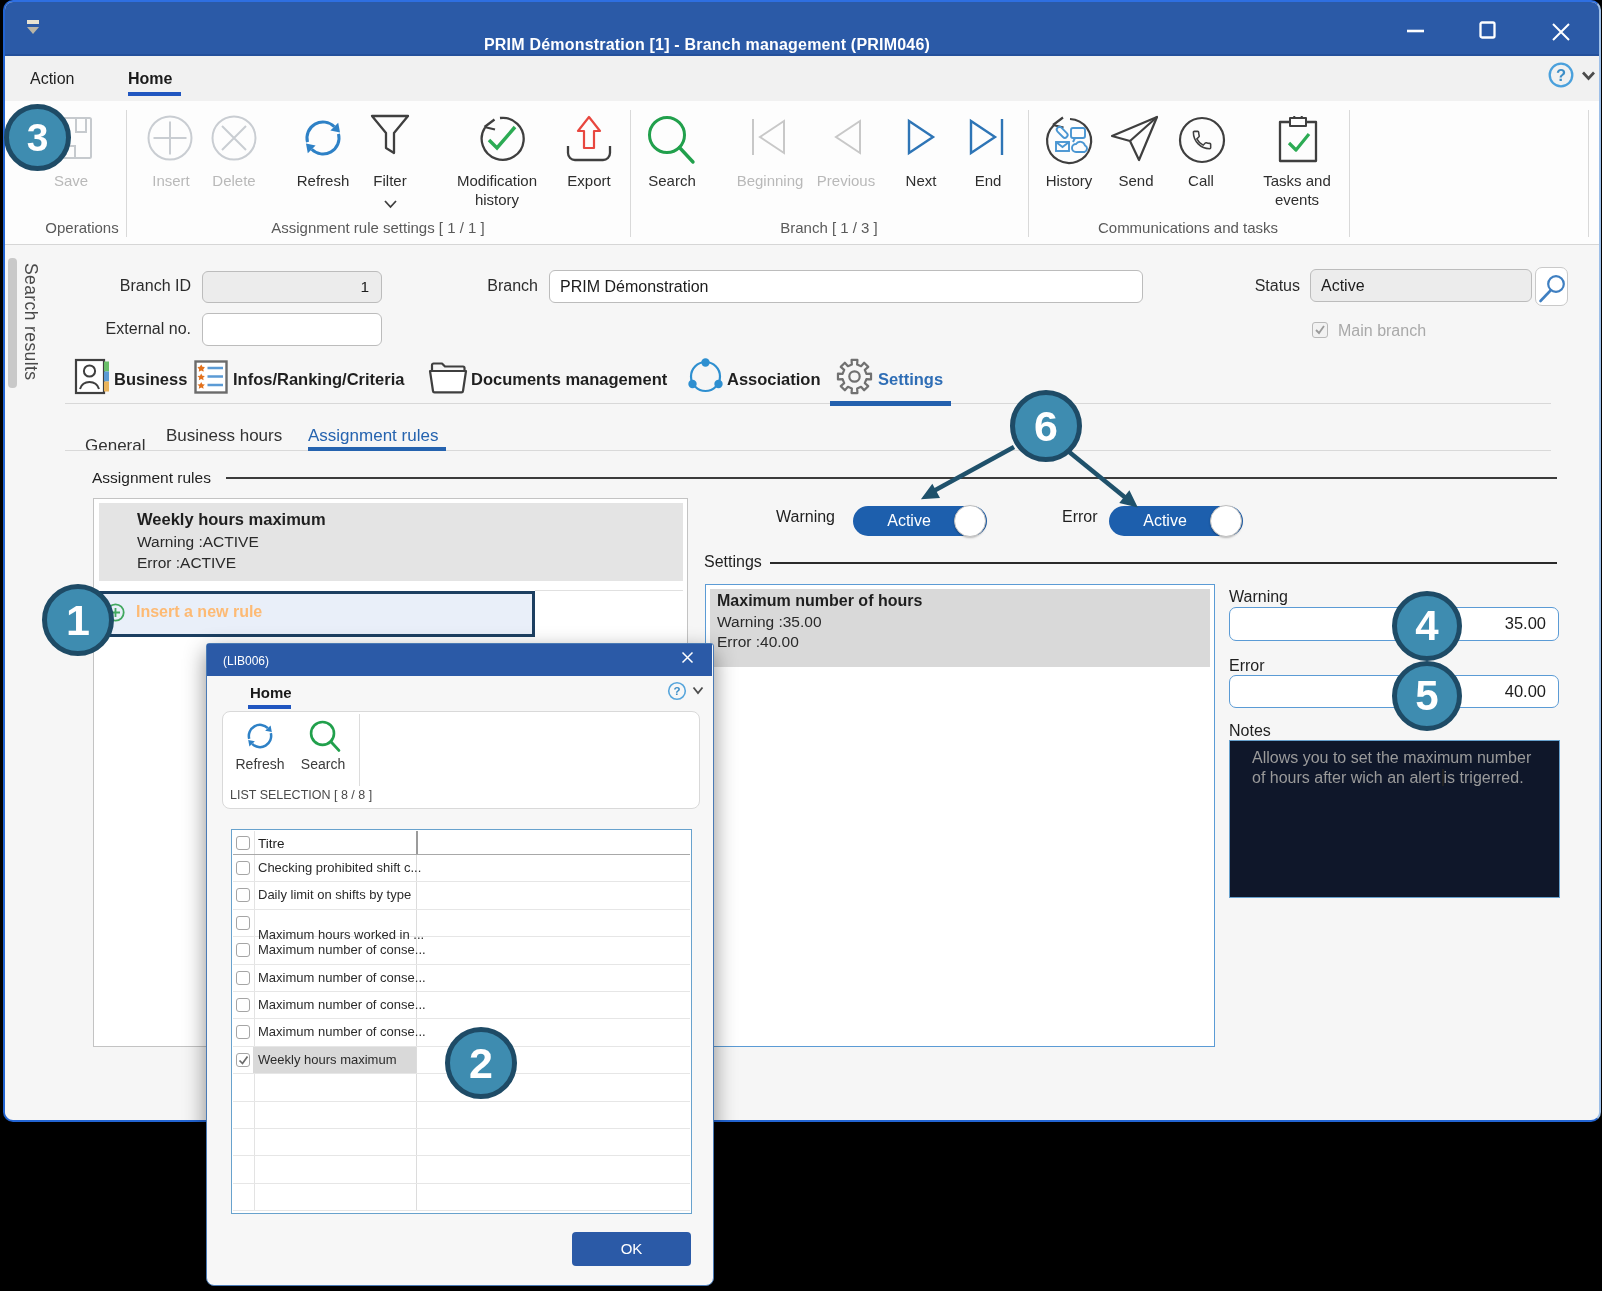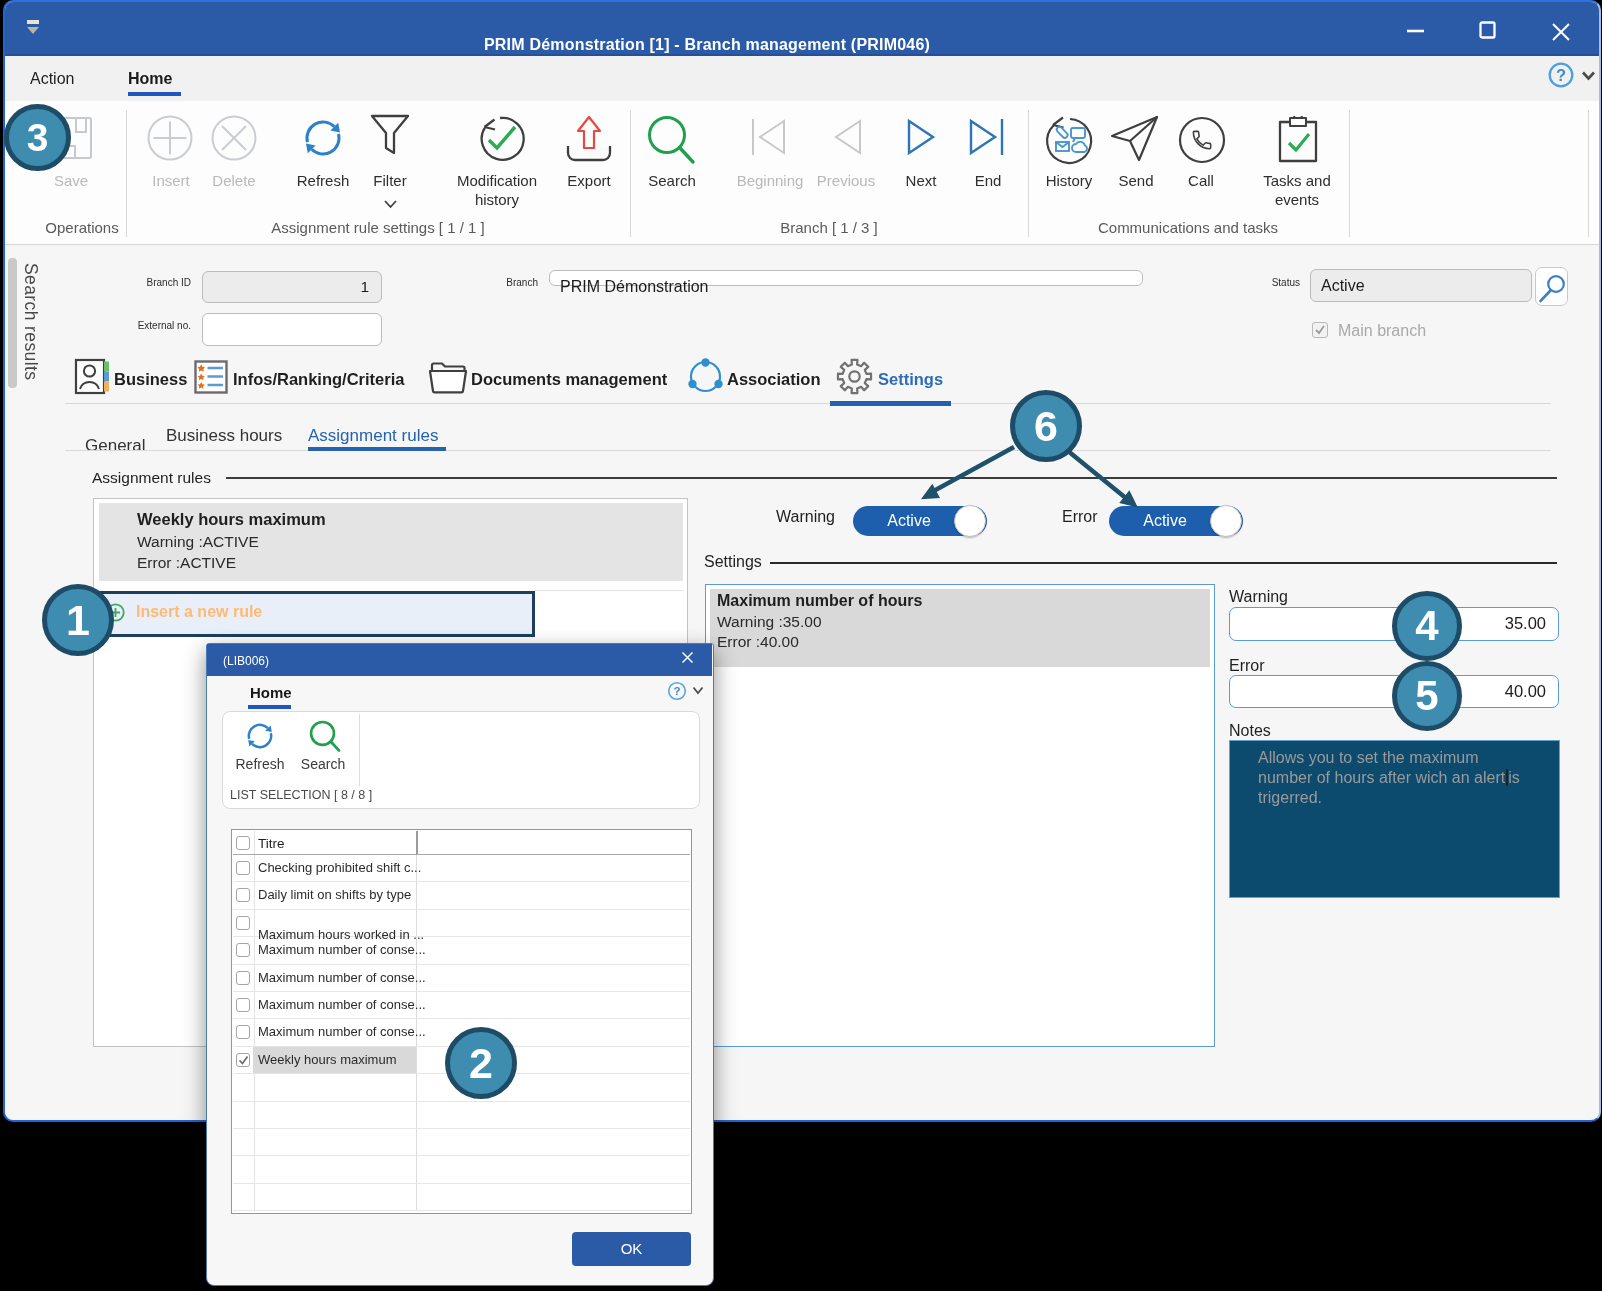--- a/index.html
+++ b/index.html
@@ -9,21 +9,21 @@
 .titlebar{left:5px;top:2px;width:1594px;height:54px;background:#2b5aa7;border-bottom:2px solid #24509b;border-radius:8px 8px 0 0;box-sizing:border-box;}
 .wtitle{left:204px;top:36px;width:1006px;text-align:center;color:#fff;font-size:16px;font-weight:bold;letter-spacing:0.2px;}
 .tabstrip{left:5px;top:56px;width:1594px;height:45px;background:#f1f1f1;}
 .ribbon{left:5px;top:101px;width:1594px;height:144px;background:#fdfdfd;border-bottom:1px solid #d6d6d6;box-sizing:border-box;}
 .rsep{width:1px;top:110px;height:127px;background:#d9d9d9;}
 .rlab{font-size:15px;color:#2e2e2e;text-align:center;top:172px;height:18px;line-height:18px;white-space:nowrap;}
 .rlab2{font-size:15px;color:#2e2e2e;text-align:center;top:171px;line-height:19px;white-space:nowrap;}
 .dis{color:#b9b9b9;}
 .glab{font-size:15px;color:#5a5a5a;text-align:center;top:219px;white-space:nowrap;}
 .content{left:5px;top:245px;width:1594px;height:874px;background:#f6f6f6;border-radius:0 0 8px 8px;}
-.flabel{font-size:10px;color:#2c2c2c;text-align:right;white-space:nowrap;}
+.flabel{font-size:16px;color:#2c2c2c;text-align:right;white-space:nowrap;}
 .field{box-sizing:border-box;border:1px solid #bcbcbc;border-radius:6px;background:#fff;font-size:16px;color:#1c1c1c;}
 .gray{background:#ececec;}
 .tabtxt{font-size:16.5px;font-weight:bold;color:#1f1f1f;white-space:nowrap;}
 .subtab{font-size:17px;color:#333;white-space:nowrap;}
 .badge{border:5px solid #1e4b66;background:#3e8cb0;border-radius:50%;color:#fff;font-weight:bold;display:flex;align-items:center;justify-content:center;z-index:60;}
 .toggle{background:#1d5fad;border-radius:16px;box-sizing:border-box;}
 .knob{background:#fff;border:1px solid #c0c0c0;border-radius:50%;box-sizing:border-box;box-shadow:0 1px 2px rgba(0,0,0,0.25);}
 .dlg{left:206px;top:643px;width:508px;height:643px;background:#f7f7f7;border:1.5px solid #4a7ab5;border-radius:3px 3px 8px 8px;box-sizing:border-box;box-shadow:0 8px 22px rgba(0,0,0,0.45);z-index:40;}
 .cb{width:14px;height:14px;border:1.5px solid #a5a5a5;border-radius:3px;background:#fff;box-sizing:border-box;}
 .rsepline{left:26px;width:457px;height:1px;background:#e6e6e6;}
@@ -165,21 +165,21 @@
 <div class="abs glab" style="left:12px;width:140px">Operations</div>
 <div class="abs glab" style="left:248px;width:260px">Assignment rule settings [ 1 / 1 ]</div>
 <div class="abs glab" style="left:699px;width:260px">Branch [ 1 / 3 ]</div>
 <div class="abs glab" style="left:1058px;width:260px">Communications and tasks</div>
 <div class="abs content"></div>
 <div class="abs" style="left:8px;top:258px;width:9px;height:130px;background:#c9c9c9;border-radius:4px;"></div>
 <div class="abs" style="left:20px;top:263px;height:140px;writing-mode:vertical-rl;font-size:17.5px;letter-spacing:0.4px;color:#4a4a4a;">Search results</div>
 <div class="abs flabel" style="left:60px;top:277px;width:131px;">Branch ID</div>
 <div class="abs field gray" style="left:202px;top:271px;width:180px;height:32px;line-height:30px;text-align:right;padding-right:12px;font-size:15.5px;">1</div>
 <div class="abs flabel" style="left:438px;top:277px;width:100px;">Branch</div>
-<div class="abs field" style="left:549px;top:270px;width:594px;height:16px;line-height:31px;padding-left:10px;">PRIM Démonstration</div>
+<div class="abs field" style="left:549px;top:270px;width:594px;height:33px;line-height:31px;padding-left:10px;">PRIM Démonstration</div>
 <div class="abs flabel" style="left:1200px;top:277px;width:100px;">Status</div>
 <div class="abs field gray" style="left:1310px;top:269px;width:222px;height:33px;line-height:31px;padding-left:10px;">Active</div>
 <div class="abs" style="left:1535px;top:267px;width:33px;height:39px;background:#fff;border:1.5px solid #c9c9c9;border-radius:7px;box-sizing:border-box;"></div>
 <svg class="abs" style="left:1538px;top:272px" width="30" height="32" viewBox="0 0 30 32" fill="none" stroke="#3f7fc1" stroke-width="2.2">
   <circle cx="18" cy="12" r="7.8"></circle>
       <path d="M12.5 18.5 L2.5 29" stroke-width="2.6" stroke-linecap="round"></path>
 </svg>
 <div class="abs flabel" style="left:60px;top:320px;width:131px;">External no.</div>
 <div class="abs field" style="left:202px;top:313px;width:180px;height:33px;"></div>
 <div class="abs" style="left:1312px;top:322px;width:16px;height:16px;background:#f2f2f2;border:1.5px solid #b9b9b9;border-radius:3px;box-sizing:border-box;"></div>
@@ -262,21 +262,21 @@
 <div class="abs" style="left:705px;top:584px;width:510px;height:463px;background:#fff;border:1.5px solid #5b9bd5;box-sizing:border-box;"></div>
 <div class="abs" style="left:710px;top:589px;width:500px;height:78px;background:#d9d9d9;"></div>
 <div class="abs" style="left:717px;top:592px;font-size:16px;font-weight:bold;color:#1f1f1f;">Maximum number of hours</div>
 <div class="abs" style="left:717px;top:613px;font-size:15.5px;color:#2a2a2a;">Warning :35.00</div>
 <div class="abs" style="left:717px;top:633px;font-size:15.5px;color:#2a2a2a;">Error :40.00</div>
 <div class="abs" style="left:1229px;top:588px;font-size:16px;color:#1f1f1f;">Warning</div>
 <div class="abs" style="left:1229px;top:607px;width:330px;height:34px;background:#fff;border:1.5px solid #5b9bd5;border-radius:7px;box-sizing:border-box;line-height:31px;text-align:right;padding-right:12px;font-size:16.5px;color:#1c1c1c;">35.00</div>
 <div class="abs" style="left:1229px;top:657px;font-size:16px;color:#1f1f1f;">Error</div>
 <div class="abs" style="left:1229px;top:675px;width:330px;height:33px;background:#fff;border:1.5px solid #5b9bd5;border-radius:7px;box-sizing:border-box;line-height:30px;text-align:right;padding-right:12px;font-size:16.5px;color:#1c1c1c;">40.00</div>
 <div class="abs" style="left:1229px;top:722px;font-size:16px;color:#1f1f1f;">Notes</div>
-<div class="abs" style="left:1229px;top:740px;width:331px;height:158px;background:#0c4a6e;border:1.5px solid #67a1cd;box-sizing:border-box;padding:7px 28px;font-size:16px;color:#9a9a9a;line-height:20px;">Allows you to set the maximum number of hours after wich an alert<span style="border-left:2px solid #222;margin-left:1px;"></span>is trigerred.</div>
+<div class="abs" style="left:1229px;top:740px;width:331px;height:158px;background:#0f172a;border:1.5px solid #67a1cd;box-sizing:border-box;padding:7px 22px;font-size:16px;color:#9a9a9a;line-height:20px;">Allows you to set the maximum number of hours after wich an alert<span style="border-left:2px solid #222;margin-left:1px;"></span>is trigerred.</div>
 <div class="abs dlg">
 <div class="abs" style="left:0;top:0;width:505px;height:32px;background:#2b5aa7;"></div>
 <div class="abs" style="left:16px;top:10px;font-size:12px;color:#fff;">(LIB006)</div>
 <svg class="abs" style="left:473px;top:6px" width="15" height="15" viewBox="0 0 15 15">
         <path d="M2.5 2.5 L12.5 12.5 M12.5 2.5 L2.5 12.5" stroke="#fff" stroke-width="1.5"></path>
       </svg>
 <div class="abs" style="left:43px;top:40px;font-size:15px;font-weight:bold;color:#1a1a1a;">Home</div>
 <div class="abs" style="left:41px;top:61px;width:43px;height:3.5px;background:#2056c0;"></div>
 <svg class="abs" style="left:460px;top:37px" width="20" height="20" viewBox="0 0 20 20">
   <circle cx="10" cy="10" r="8.3" fill="none" stroke="#58a6dc" stroke-width="1.6"></circle>

